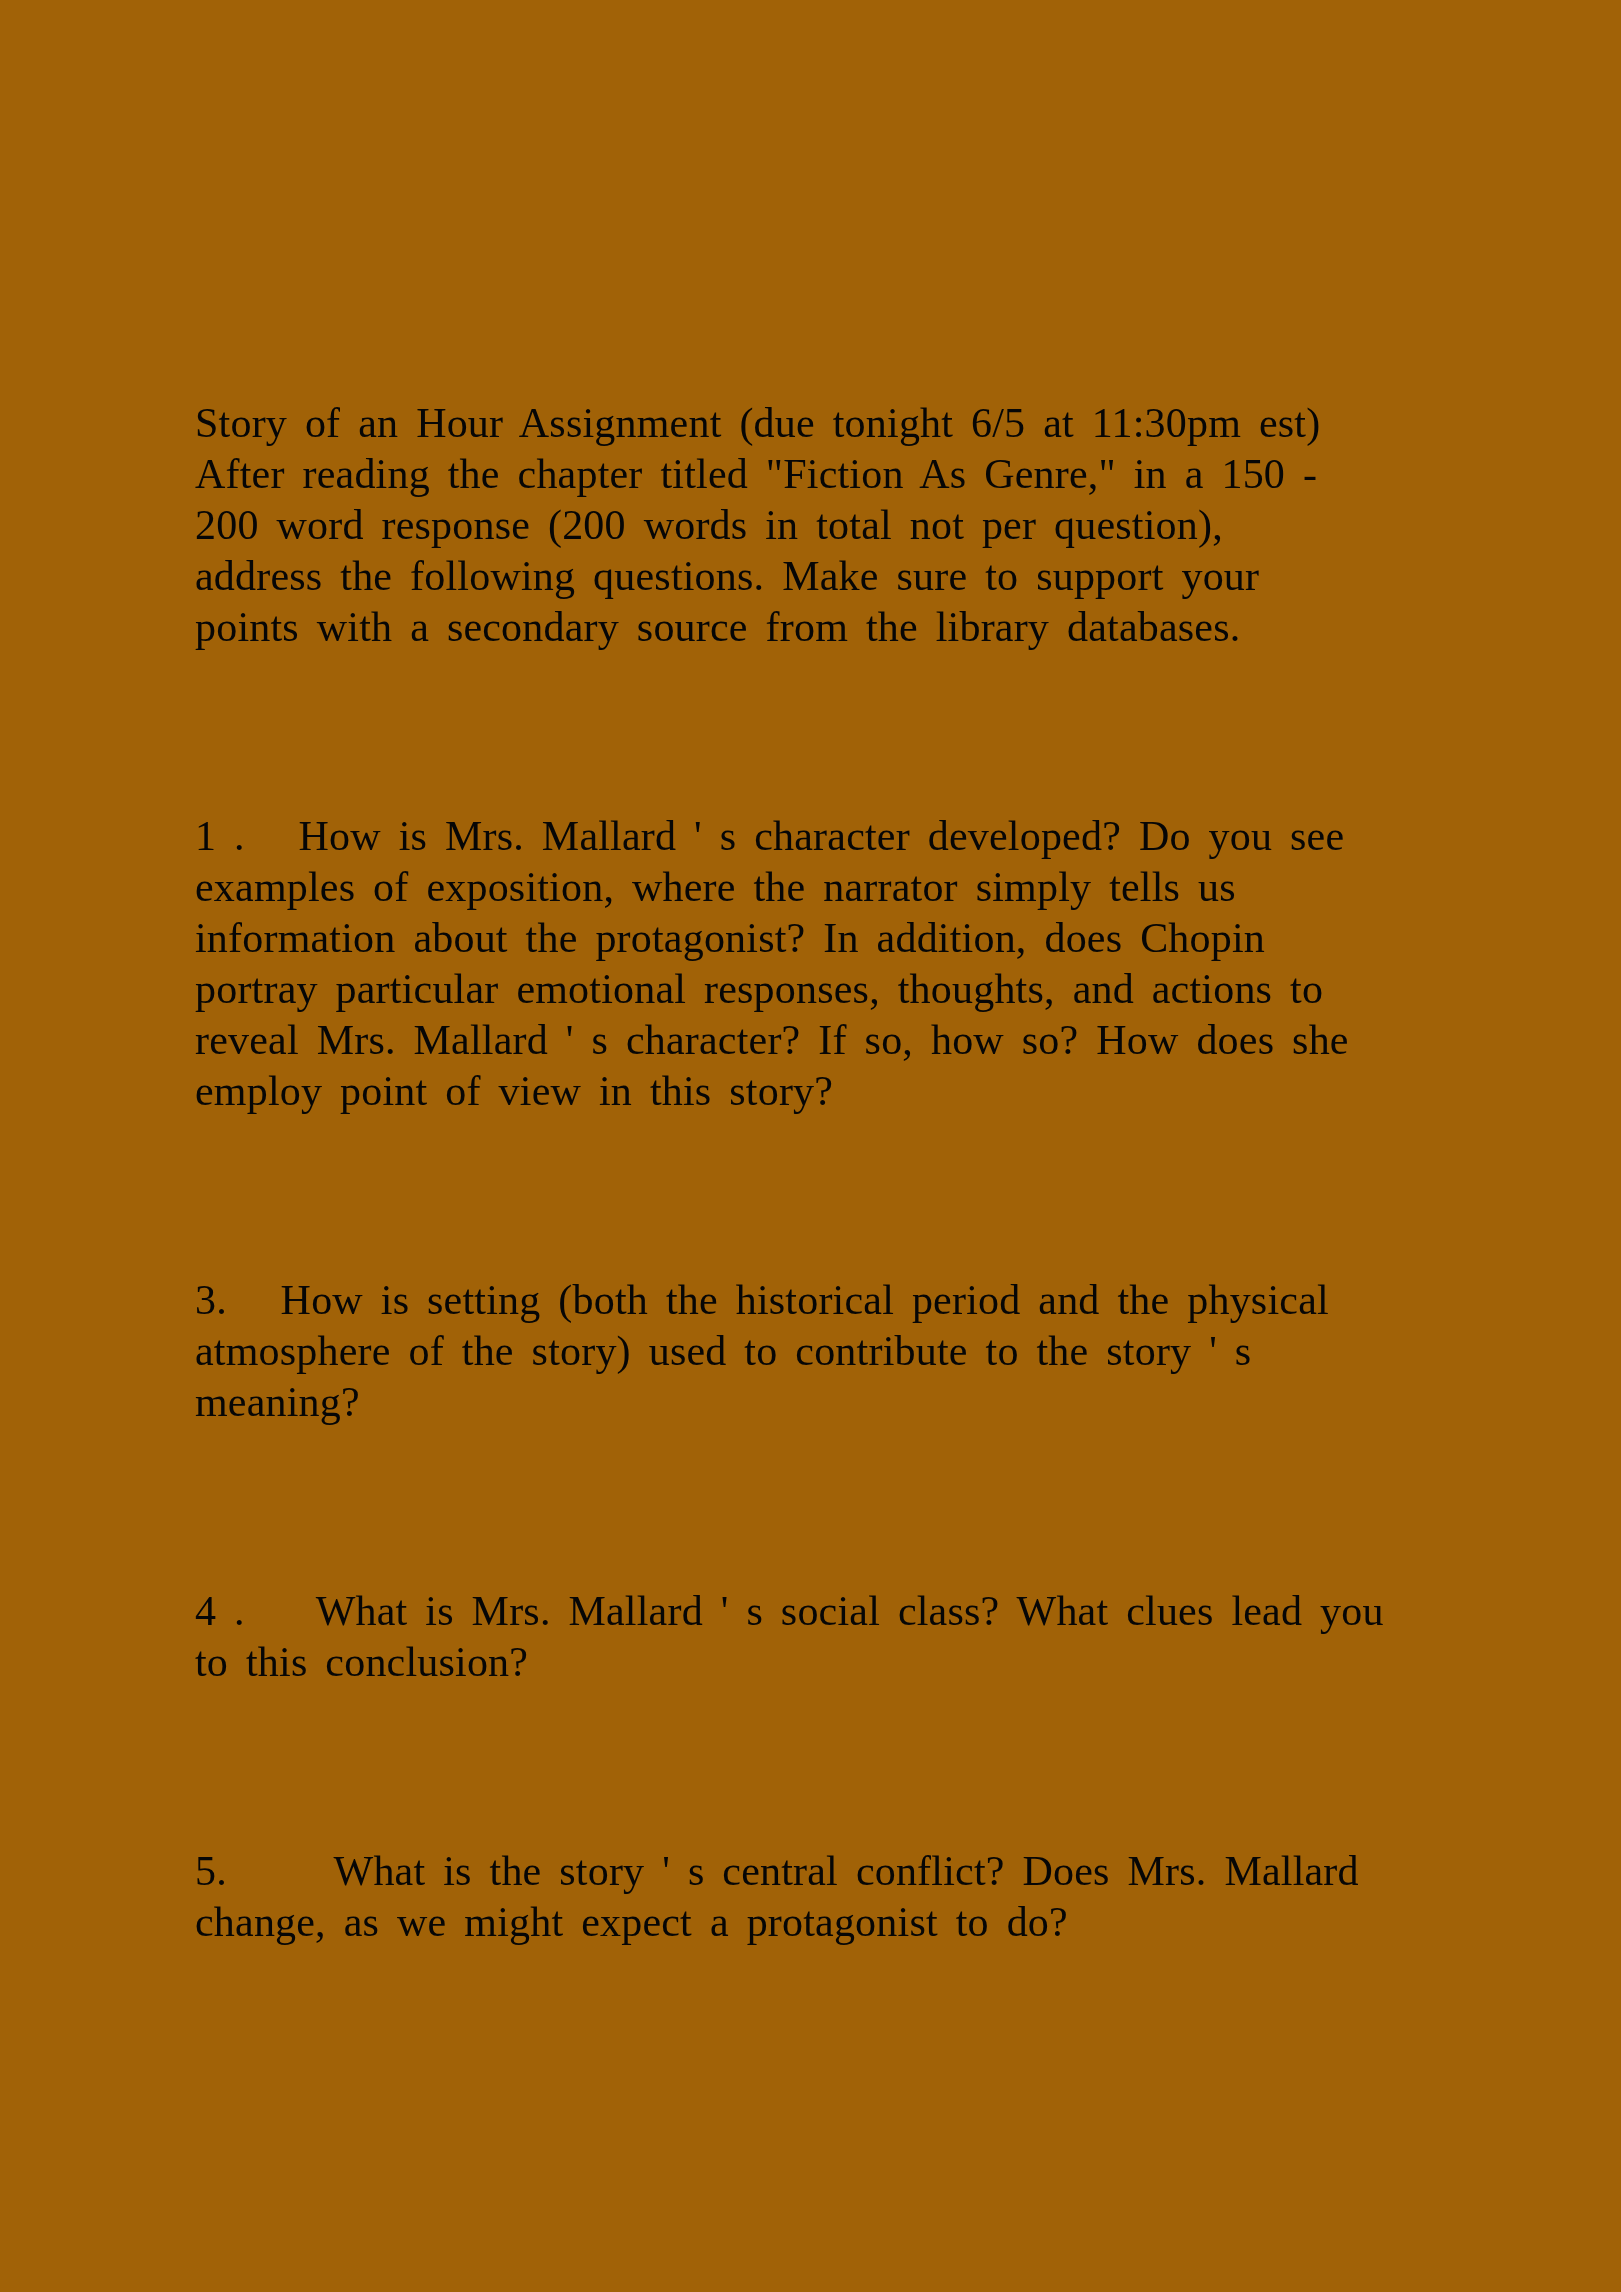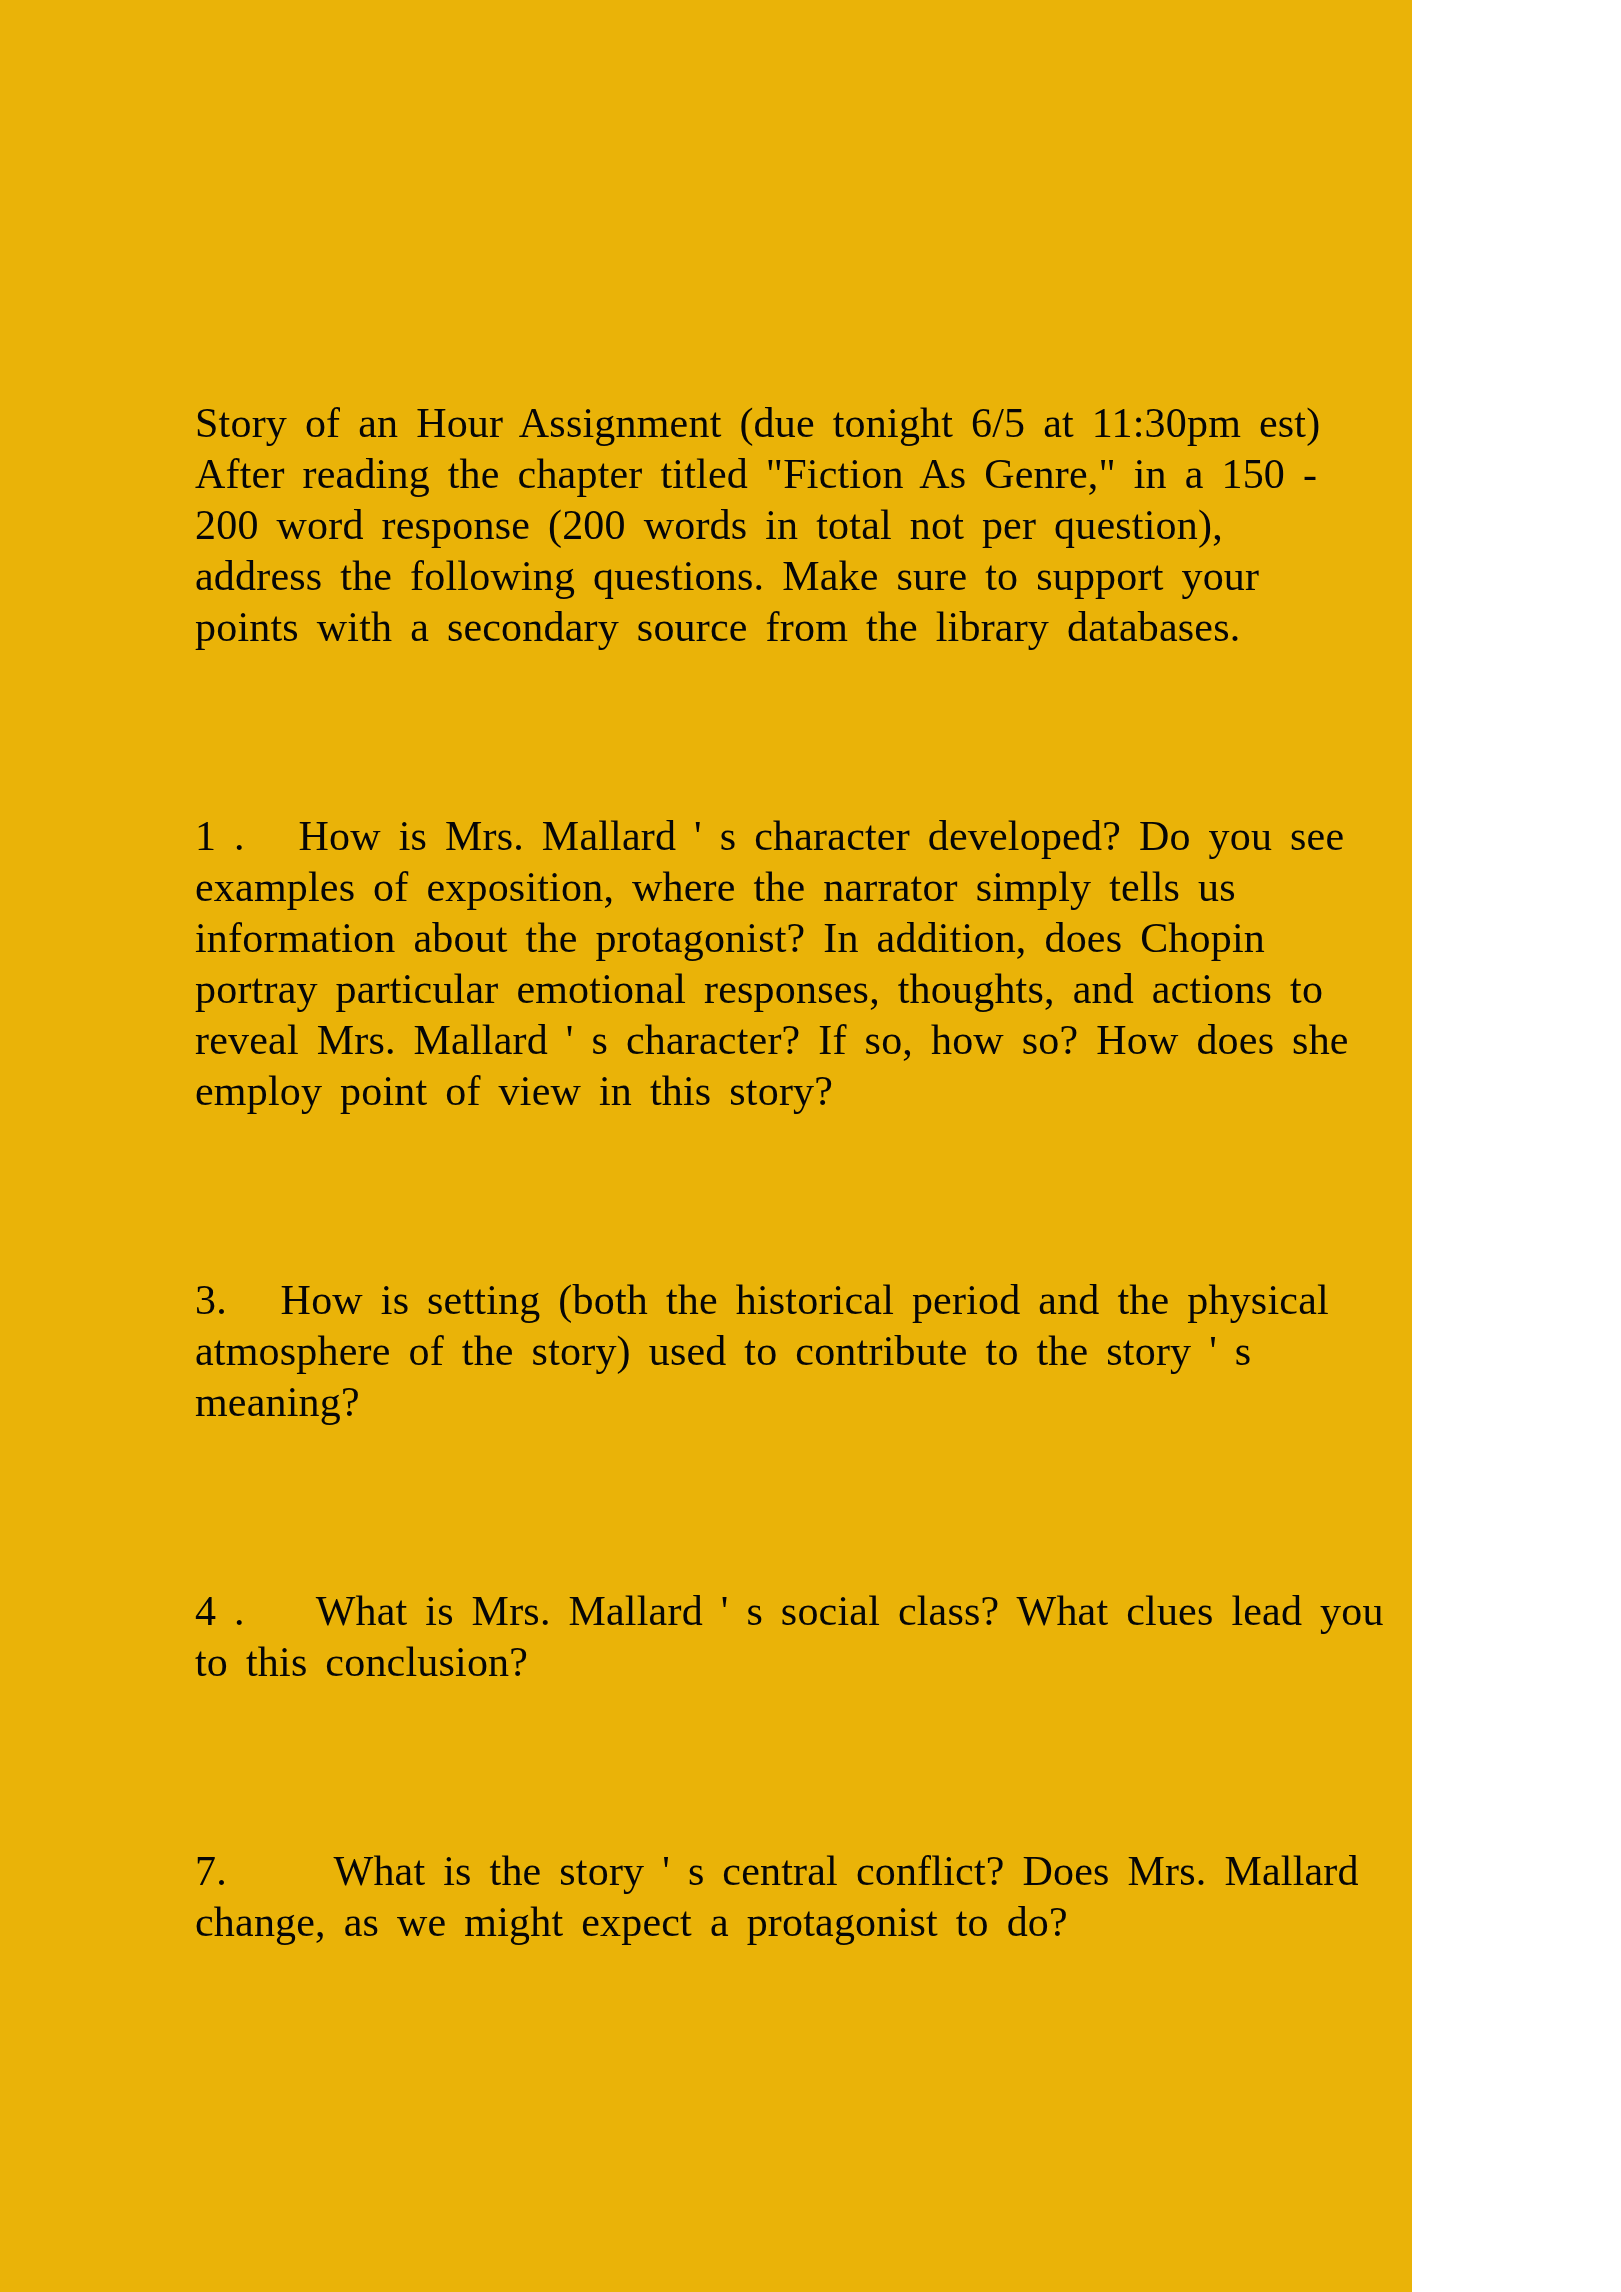--- a/index.html
+++ b/index.html
@@ -2,23 +2,23 @@
 <html style="font-size:14.3px"><head>
 <meta charset="utf-8">
 <style>
   html, body {
     margin: 0;
     padding: 0;
     background: #ffffff;
   }
   .page {
     position: relative;
-    width: 1412px;
+    width: 1621px;
     height: 2293px;
-    background: #eab308;
+    background: #a16207;
     overflow: hidden;
   }
   .text-block {
     position: absolute;
     left: 195px;
     top: 296px;
     right: 54px;
     color: #060606;
     font-family: "Liberation Serif", "DejaVu Serif", serif;
     font-size: 42px;
@@ -49,19 +49,19 @@
 examples of exposition, where the narrator simply tells us
 information about the protagonist? In addition, does Chopin
 portray particular emotional responses, thoughts, and actions to
 reveal Mrs. Mallard ' s character? If so, how so? How does she
 employ point of view in this story?</p>
     <p>3.   How is setting (both the historical period and the physical
 atmosphere of the story) used to contribute to the story ' s
 meaning?</p>
     <p>4 .    What is Mrs. Mallard ' s social class? What clues lead you
 to this conclusion?</p>
-    <p>7.      What is the story ' s central conflict? Does Mrs. Mallard
+    <p>5.      What is the story ' s central conflict? Does Mrs. Mallard
 change, as we might expect a protagonist to do?</p>
     
     
   </div>
 </div>
 
 
 </body></html>

